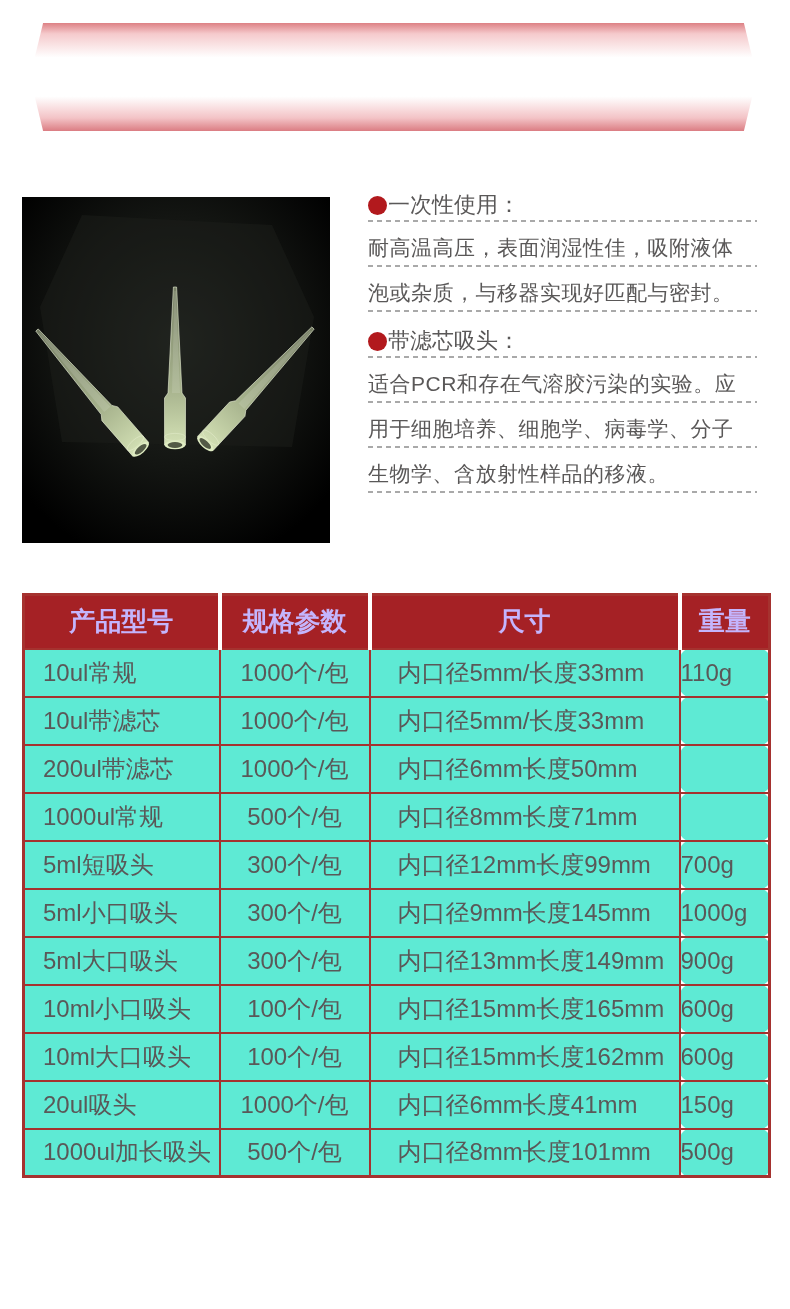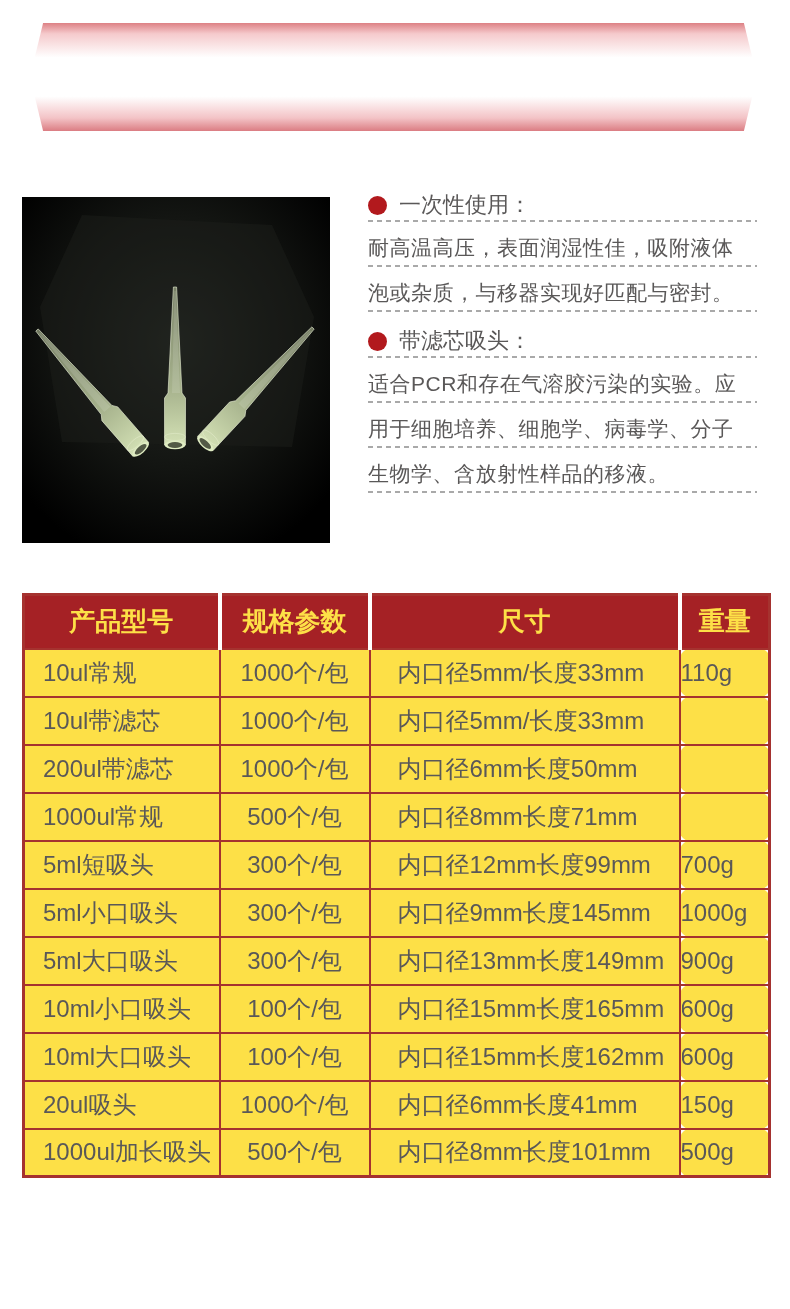--- a/index.html
+++ b/index.html
@@ -32,43 +32,43 @@
   
   .photo { position:absolute; left:22px; top:197px; width:308px; height:346px; background:#000; }
   .photo svg { display:block; }
 
   
   .features { position:absolute; left:368px; top:188px; width:389px; color:#5a5858; }
   .dashed {
     background-image:repeating-linear-gradient(90deg,#a9a9a9 0 5px, transparent 5px 9px);
     background-size:100% 2px; background-repeat:no-repeat; background-position:left bottom;
   }
-  .feat-heading { height:34px; display:flex; align-items:center; gap:12px;
+  .feat-heading { height:34px; display:flex; align-items:center; gap:1px;
     font-size:22px; white-space:nowrap; }
   .feat-block.second { margin-top:12px; }
   .dot { width:19px; height:19px; border-radius:50%; background:#b2191d; flex:0 0 auto; }
   .feat-line { height:45px; display:flex; align-items:center; padding-top:6px;
     font-size:21px; letter-spacing:0.5px; white-space:nowrap;text-align:right; }
 
   
   .spec-table {
     position:absolute; left:22px; top:593px; width:746px;
     border-collapse:collapse; table-layout:fixed;
     border:3px solid #a5322f;
     color:#5a5858;
   }
   .spec-table thead tr { height:54px; }
   .spec-table th {
-    background:#a52125; color:#fde047; font-size:26px; font-weight:bold;
+    background:#a52125; color:#c4b5fd; font-size:26px; font-weight:bold;
     text-align:center; border-left:4px solid #ffffff; padding:0;
   }
   .spec-table th:first-child { border-left:none; }
   .spec-table tbody tr { height:48px; }
   .spec-table td {
-    border:2px solid #a5322f; font-size:24px; background:#fde047;
+    border:2px solid #a5322f; font-size:24px; background:#5eead4;
     white-space:nowrap; overflow:hidden; padding:0;
   }
   .spec-table td.c1 { text-align:left; padding-left:18px; }
   .spec-table td.c2 { text-align:center; }
   .spec-table td.c3 { text-align:left; padding-left:27px;margin-top:44px; }
   .spec-table td.c4 { text-align:left;border-radius:10px; }
 </style>
 </head>
 <body>
 

